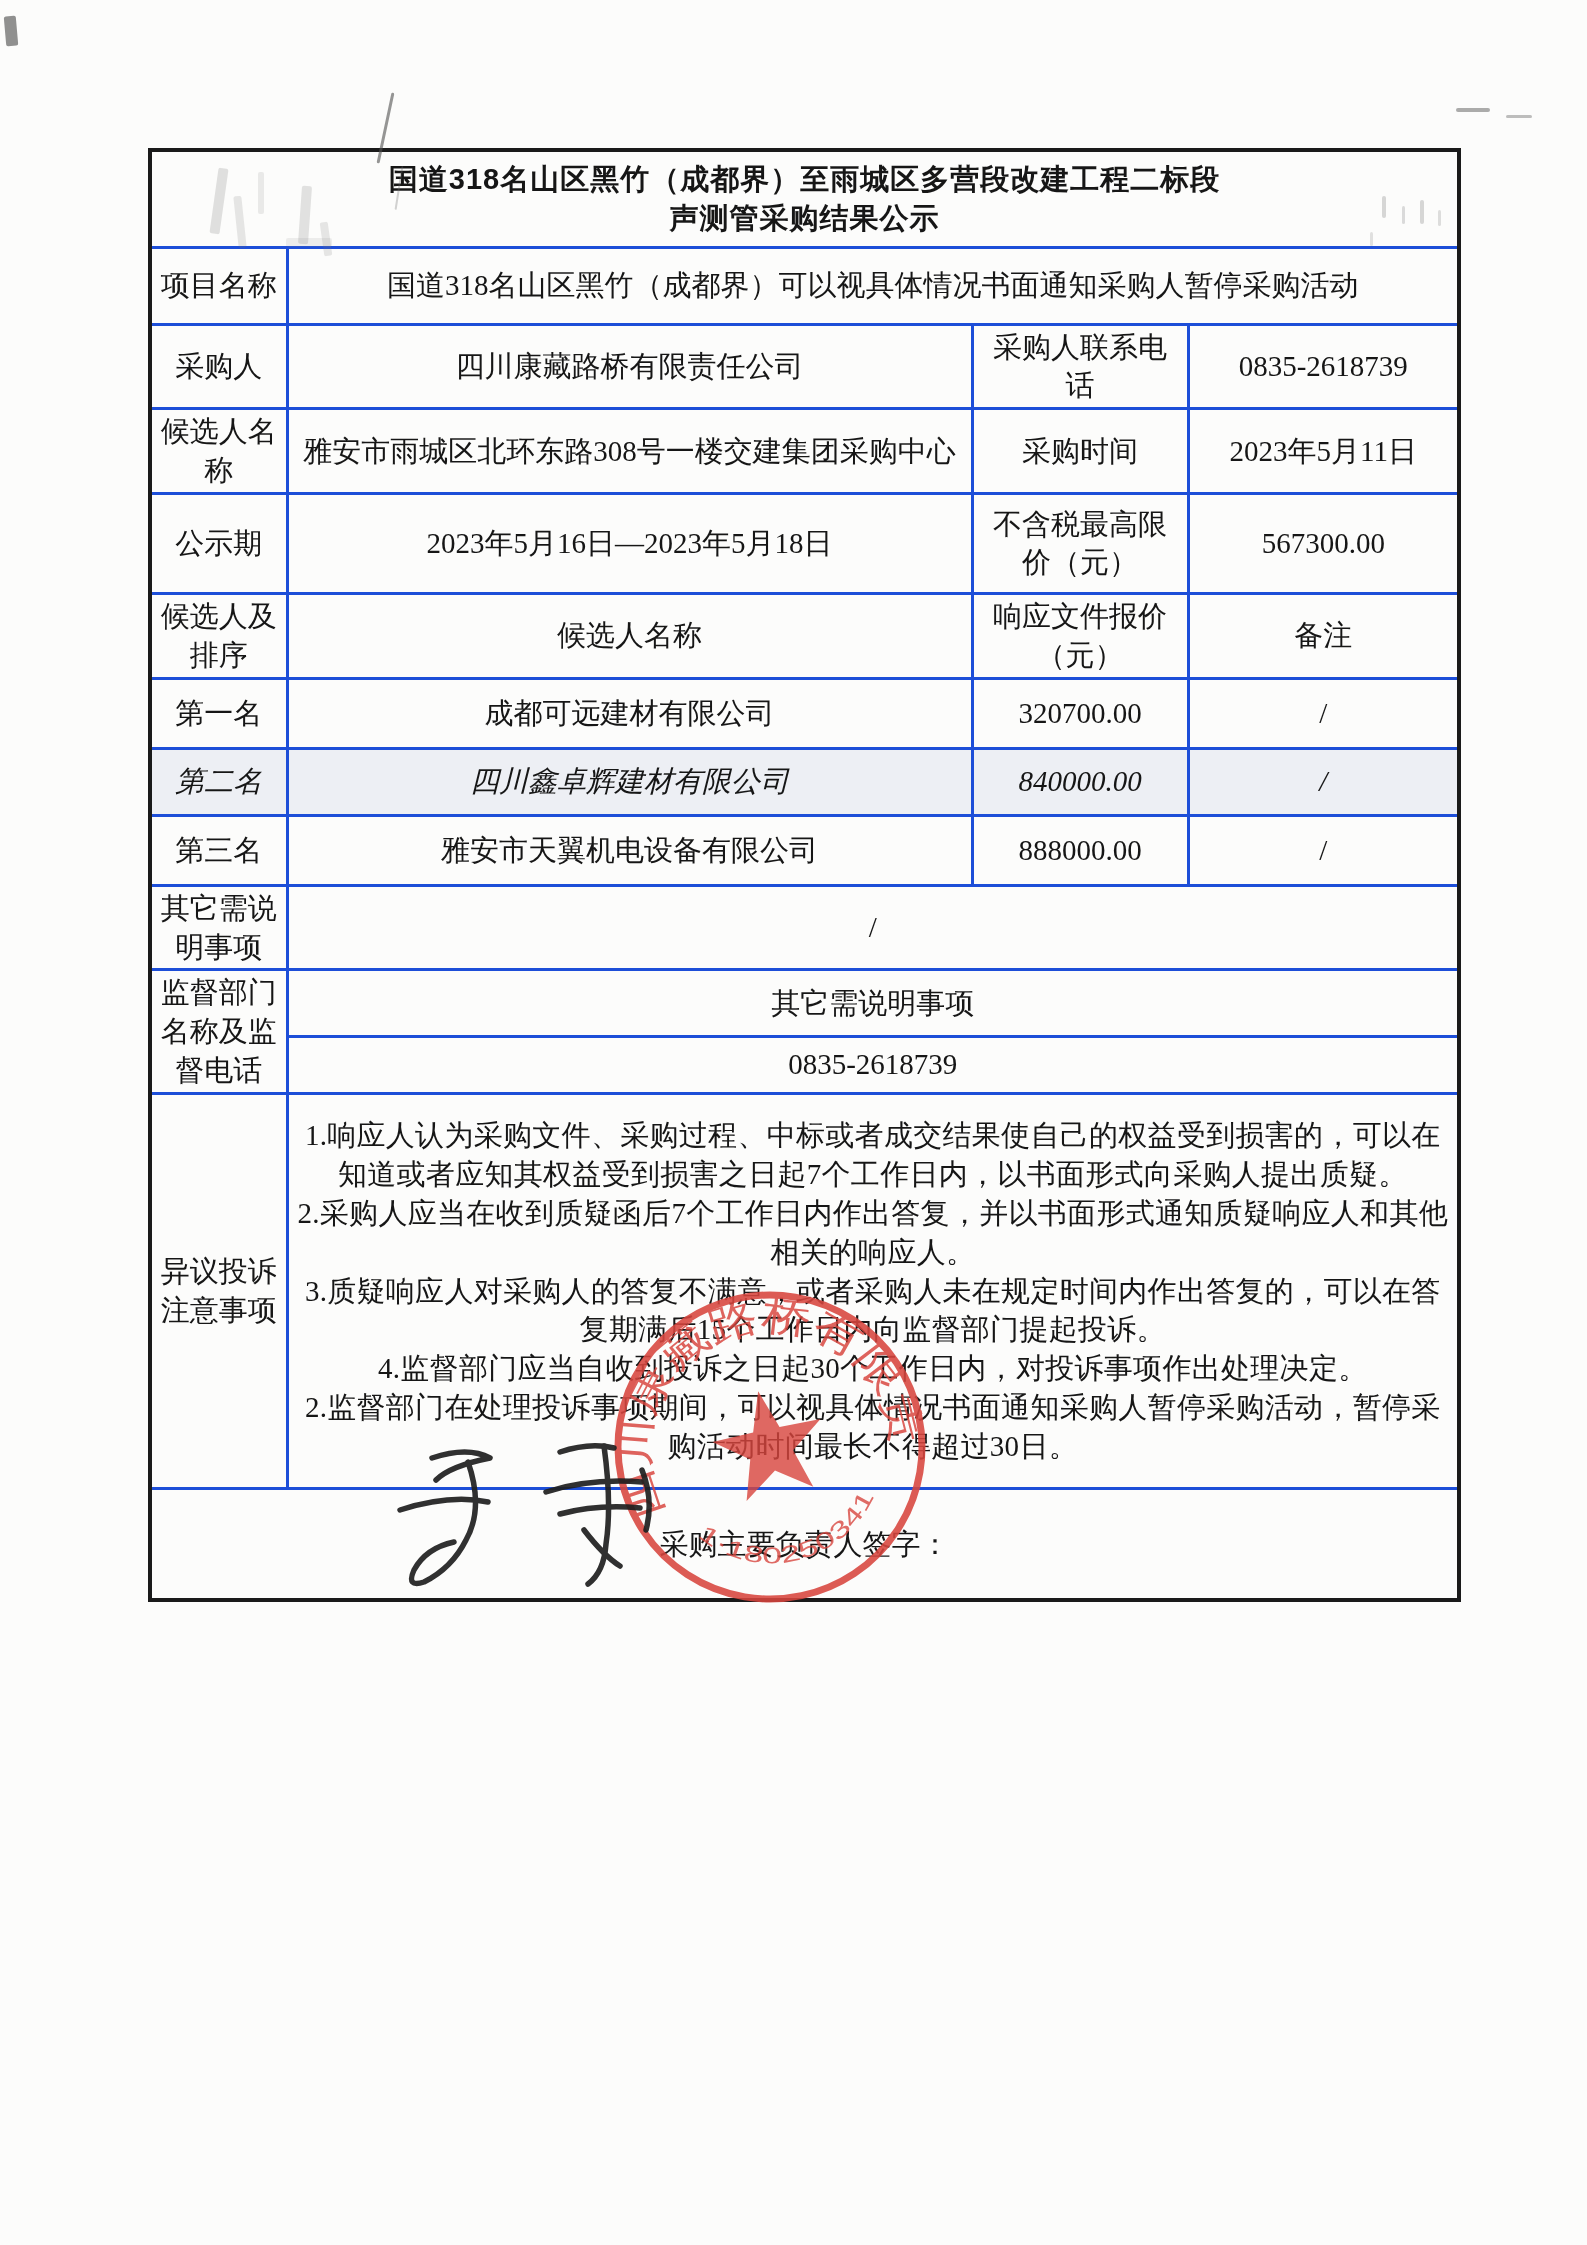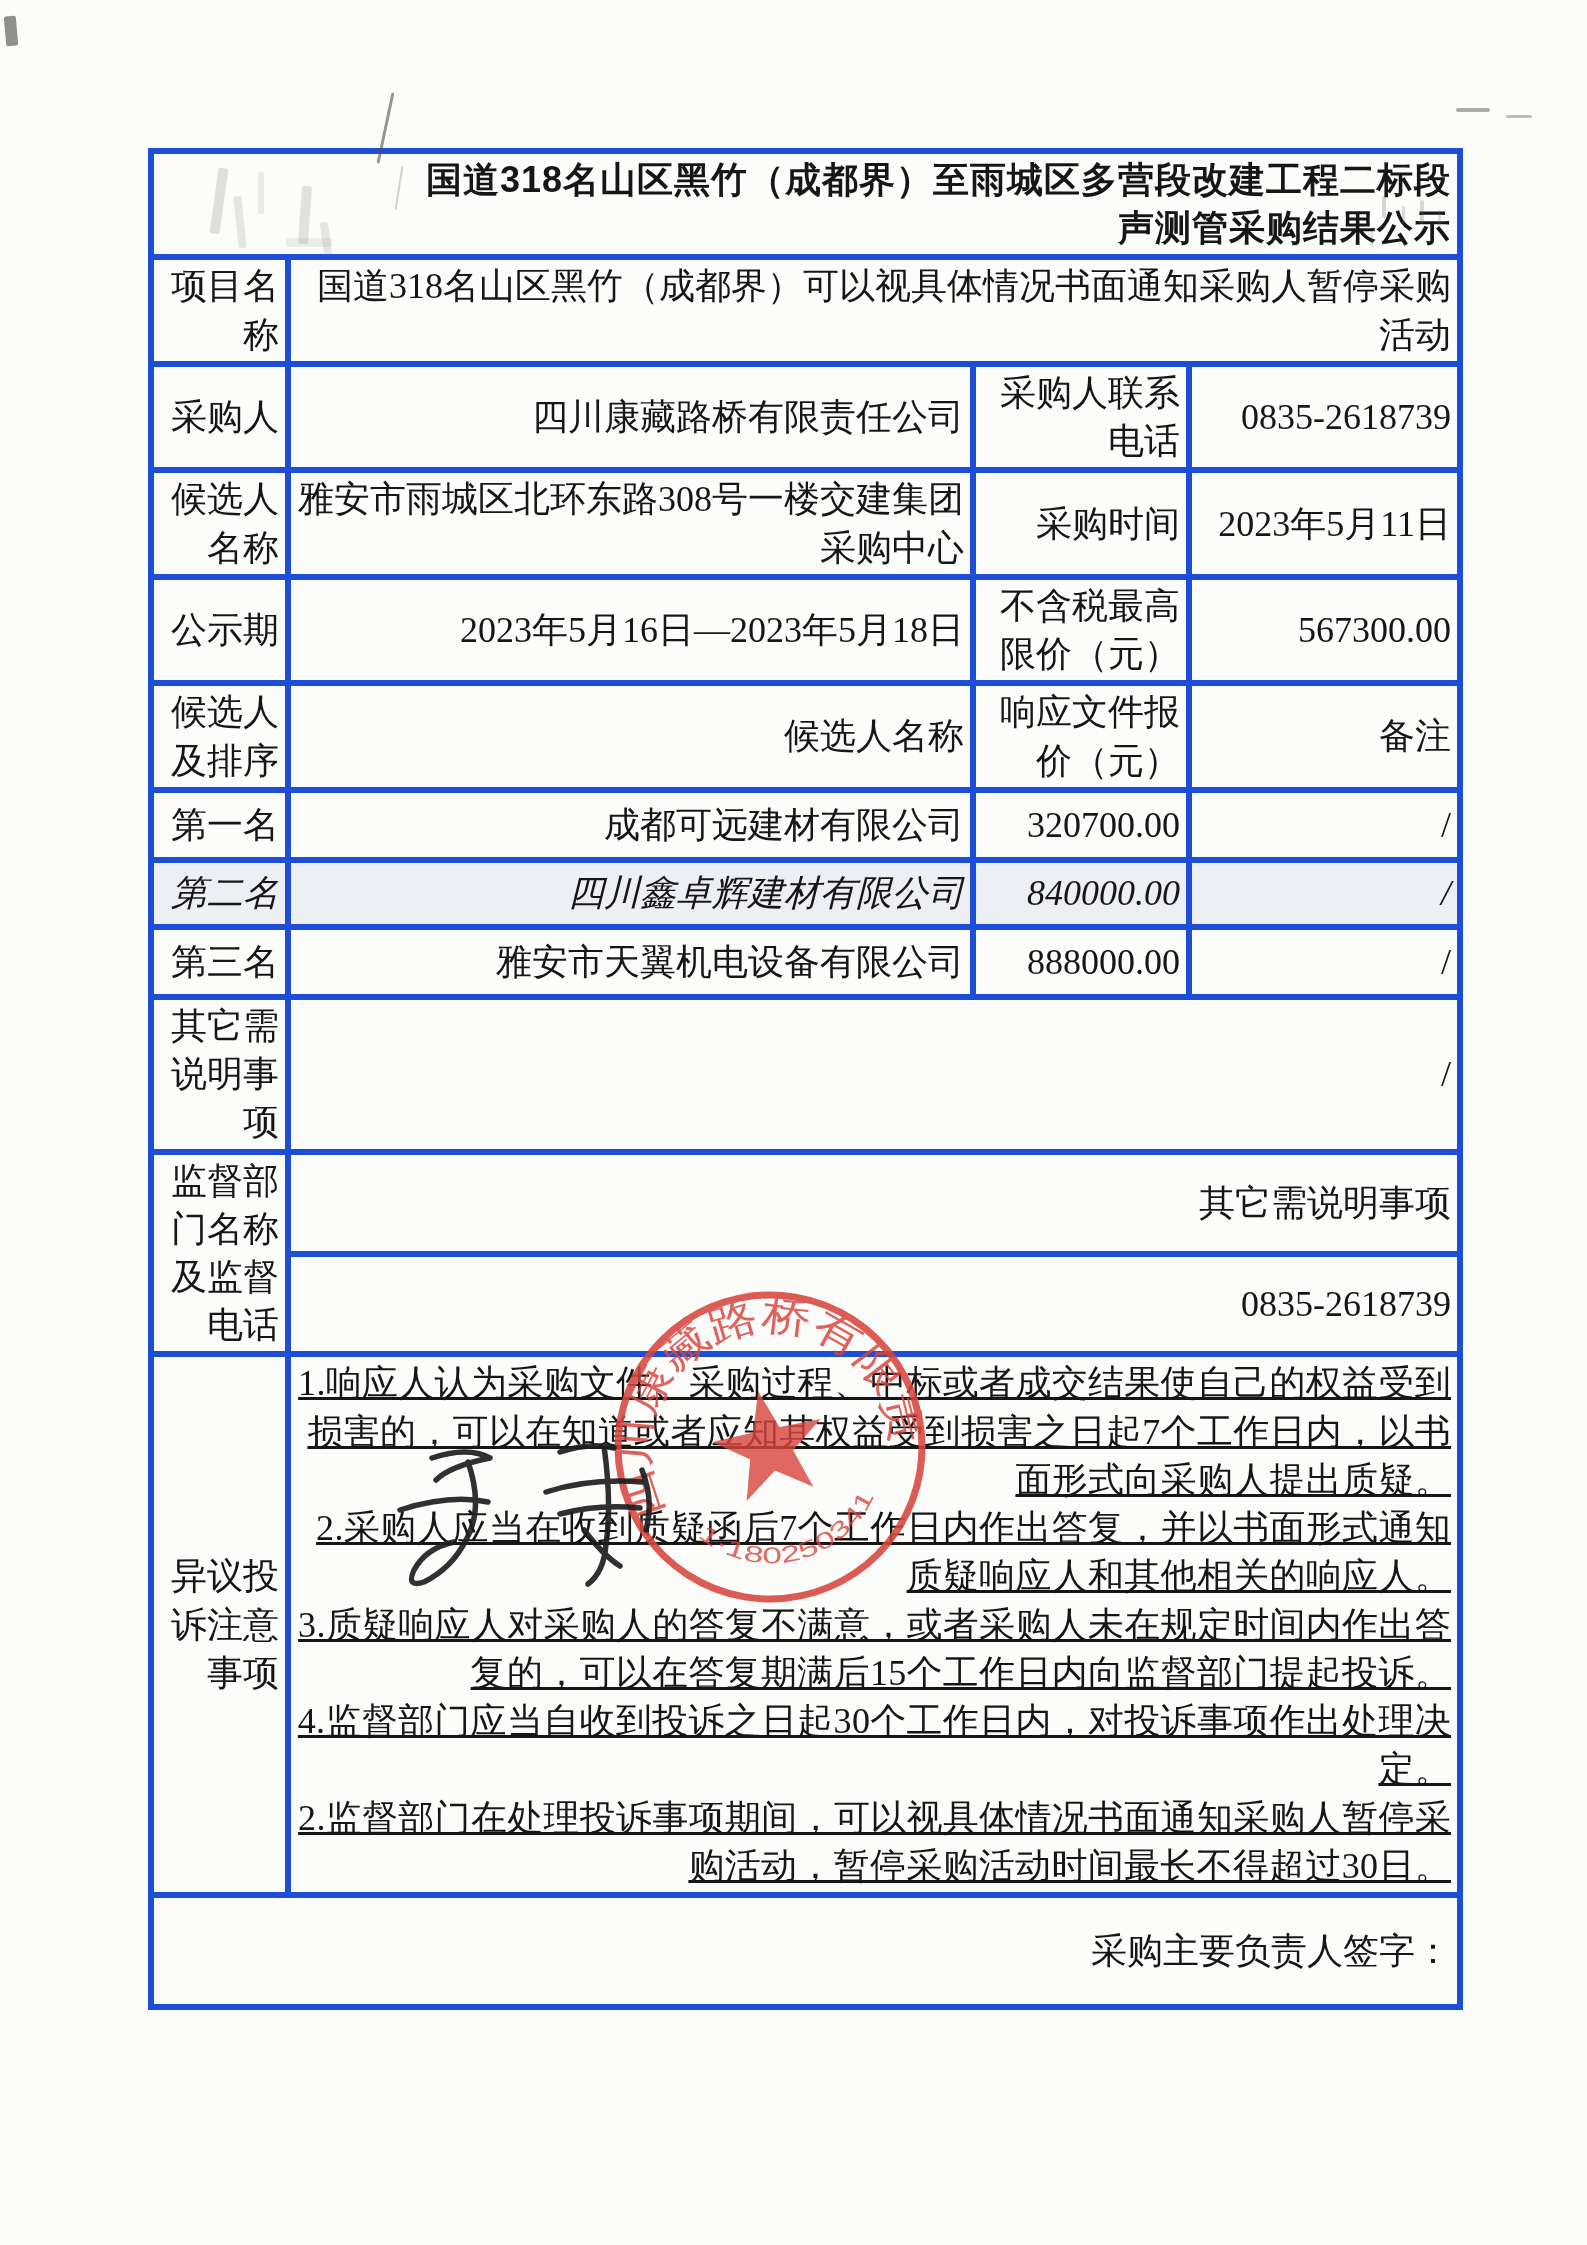--- a/index.html
+++ b/index.html
@@ -11,36 +11,36 @@
     font-family:"Liberation Serif","DejaVu Serif",serif;
     color:#161616;
   }
   table.doc-table{
     position:absolute;left:148px;top:148px;
     width:1309px;
     border-collapse:collapse;table-layout:fixed;
     background:transparent;
   }
   table.doc-table td{
-    border:6px solid #1d4ed8;
-    text-align:right;vertical-align:middle;
+    border:3px solid #1d4ed8;
+    text-align:center;vertical-align:middle;
     padding:2px 6px;
-    font-size:36px;line-height:1.34;
+    font-size:29px;line-height:1.34;
     word-break:break-all;
     background:transparent;
   }
   table.doc-table{border:4px solid #1a1a1a;}
   td.title-cell{
     font-family:"Liberation Sans","DejaVu Sans",sans-serif;
     font-weight:bold;font-size:35px;line-height:1.42;
     letter-spacing:1px;
   }
   td.objection-body{
     text-align:left;padding:12px 16px 12px 14px;
-    font-size:29.5px;line-height:1.56;letter-spacing:.3px;text-decoration:underline;
+    font-size:29.5px;line-height:1.56;letter-spacing:.3px;
   }
   td.signature-cell{
     text-align:left;padding-left:10px;font-size:30px;
   }
   tr.shaded td{background:#edeff4;font-style:italic;}
   td.slash-cell{font-size:31px;}
   
   .stamp-svg,.sign-svg{position:absolute;pointer-events:none;}
   .stamp-svg{left:555px;top:1235px;}
   .sign-svg{left:355px;top:1415px;}

